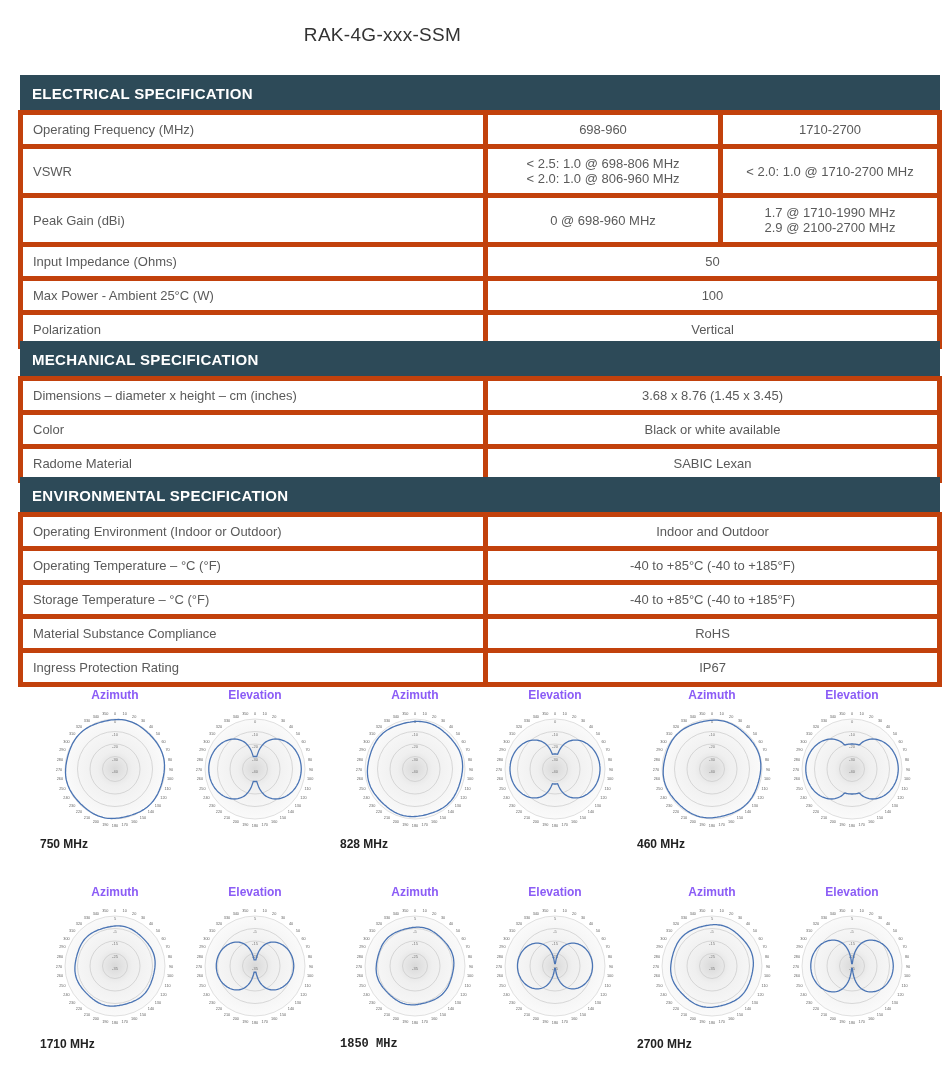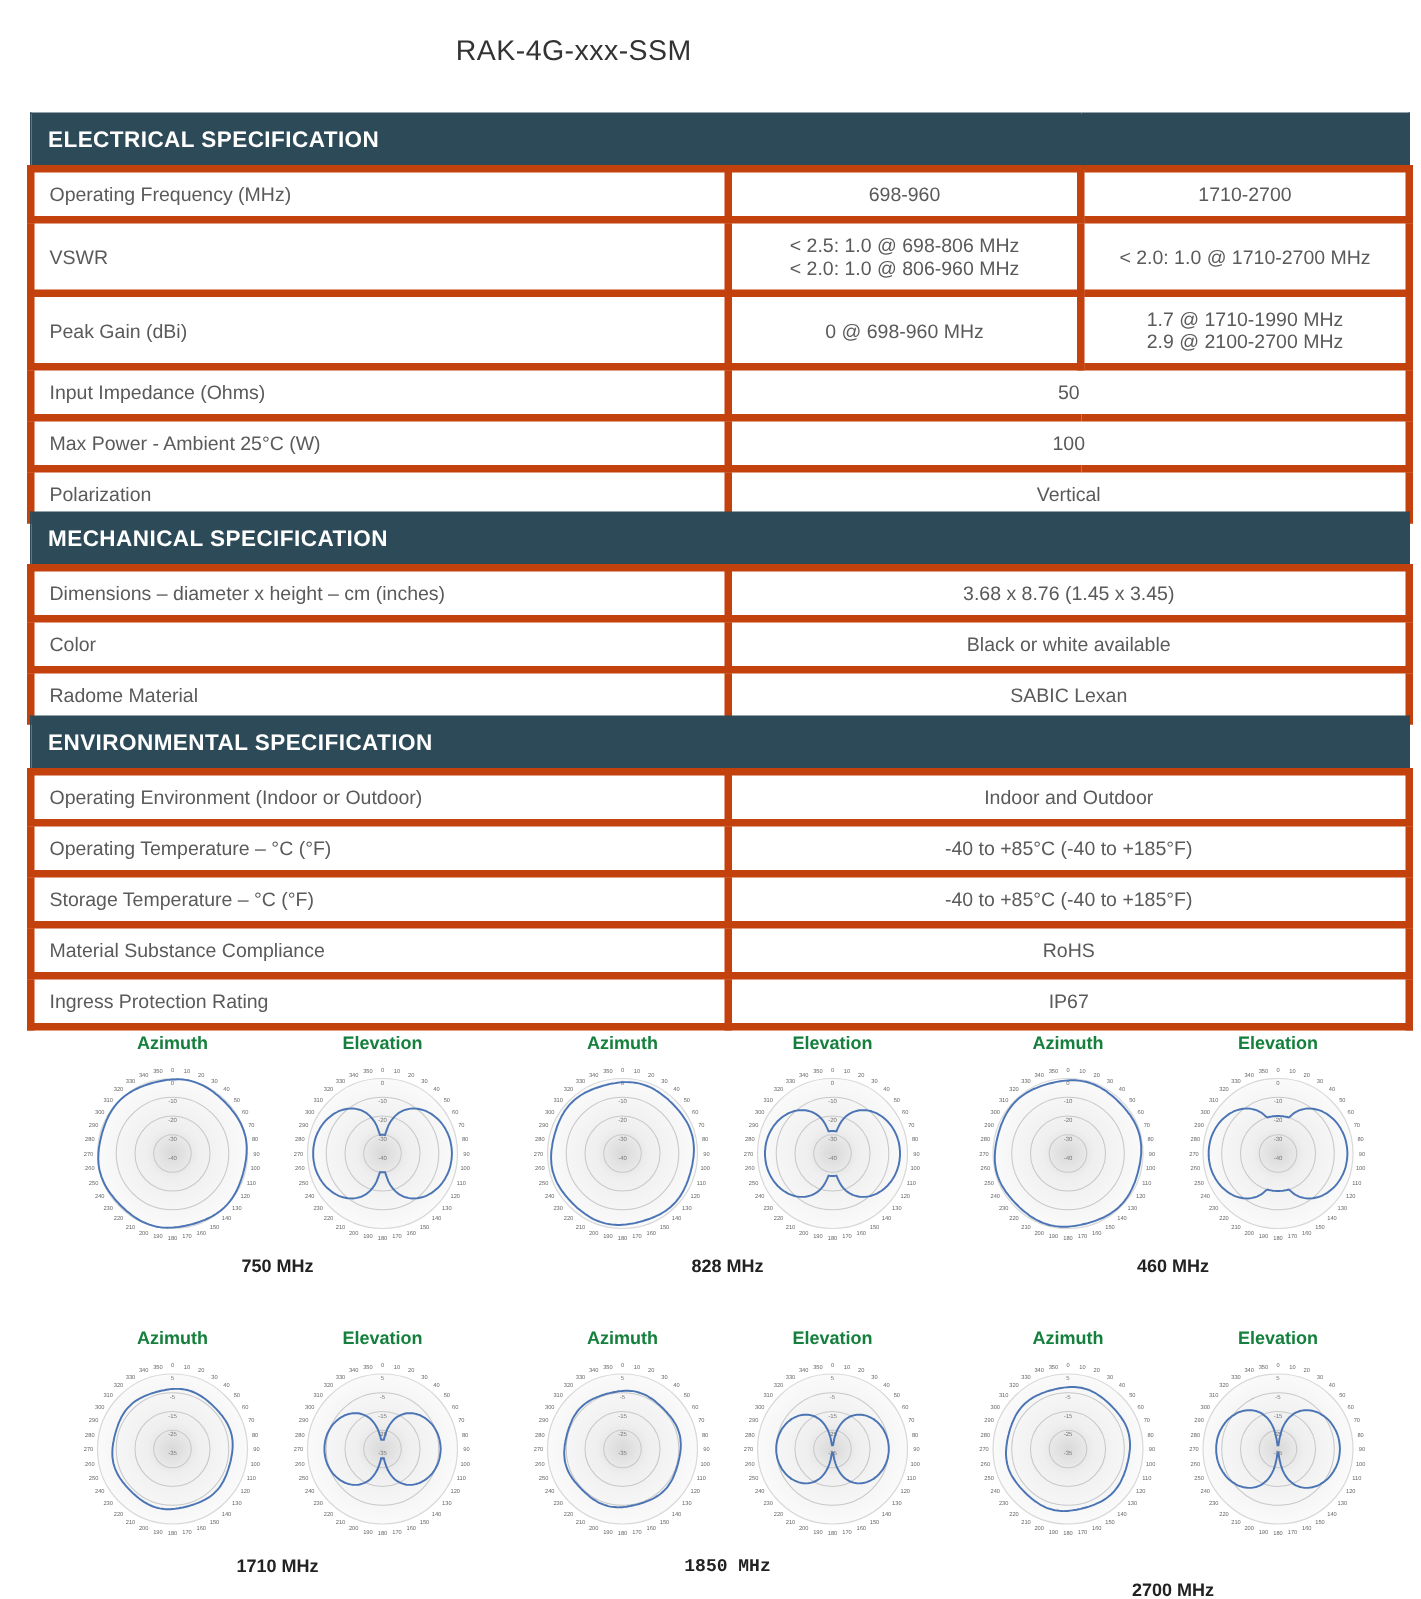--- a/index.html
+++ b/index.html
@@ -14,23 +14,23 @@
                   border:1px solid #2d4a58; }
   table.spec td { border:5px solid #c2410c; padding:0 10px; height:29px; line-height:15px; }
   table.spec td.lbl { width:440px; }
   table.spec td.val { text-align:center; }
   table.spec tr.tall td { height:44px; }
   #elec { top:75px; }
   #mech { top:341px; }
   #env  { top:477px; }
   .plots { position:absolute; left:0; top:680px; width:947px; }
   .grp { position:absolute; width:290px; height:185px; }
-  .grp .ptitle { position:absolute; top:8px; font-size:12px; font-weight:bold; color:#15803d;
+  .grp .ptitle { position:absolute; top:8px; font-size:12px; font-weight:bold; color:#8b5cf6;
                  width:120px; text-align:center; }
-  .grp .freq { position:absolute; width:290px; text-align:center; font-size:12px;
+  .grp .freq { position:absolute; width:290px; font-size:12px;
                font-weight:bold; color:#222; }
   .grp svg { position:absolute; top:30px; }
 </style>
 </head>
 <body>
 
 <div class="title">RAK-4G-xxx-SSM</div>
 
 <table class="spec" id="elec">
   <tbody>
@@ -797,15 +797,15 @@
         <text x="9.9" y="50.8" font-size="3.8" text-anchor="middle" fill="#666">280</text>
         <text x="12.4" y="41.3" font-size="3.8" text-anchor="middle" fill="#666">290</text>
         <text x="16.5" y="32.5" font-size="3.8" text-anchor="middle" fill="#666">300</text>
         <text x="22.1" y="24.5" font-size="3.8" text-anchor="middle" fill="#666">310</text>
         <text x="29.0" y="17.6" font-size="3.8" text-anchor="middle" fill="#666">320</text>
         <text x="37.0" y="12.0" font-size="3.8" text-anchor="middle" fill="#666">330</text>
         <text x="45.8" y="7.9" font-size="3.8" text-anchor="middle" fill="#666">340</text>
         <text x="55.3" y="5.4" font-size="3.8" text-anchor="middle" fill="#666">350</text>
         <polyline points="65.0,56.5 65.1,56.5 65.2,56.5 65.3,56.5 66.0,52.1 66.9,48.3 67.9,45.3 69.0,42.9 70.2,40.9 71.4,39.2 72.7,37.8 74.1,36.6 75.4,35.6 76.8,34.8 78.2,34.2 79.6,33.7 81.0,33.4 82.4,33.2 83.8,33.1 85.2,33.1 86.6,33.3 87.9,33.5 89.3,33.9 90.6,34.3 91.8,34.8 93.1,35.5 94.2,36.2 95.4,36.9 96.5,37.8 97.6,38.7 98.6,39.6 99.5,40.6 100.4,41.7 101.2,42.9 102.0,44.0 102.7,45.3 103.4,46.5 104.0,47.8 104.5,49.1 105.0,50.5 105.4,51.9 105.7,53.3 105.9,54.7 106.1,56.1 106.2,57.6 106.3,59.0 106.2,60.4 106.1,61.9 105.9,63.3 105.7,64.7 105.4,66.1 105.0,67.5 104.5,68.9 104.0,70.2 103.4,71.5 102.7,72.7 102.0,74.0 101.2,75.1 100.4,76.3 99.5,77.4 98.6,78.4 97.6,79.3 96.5,80.2 95.4,81.1 94.2,81.8 93.1,82.5 91.8,83.2 90.6,83.7 89.3,84.1 87.9,84.5 86.6,84.7 85.2,84.9 83.8,84.9 82.4,84.8 81.0,84.6 79.6,84.3 78.2,83.8 76.8,83.2 75.4,82.4 74.1,81.4 72.7,80.2 71.4,78.8 70.2,77.1 69.0,75.1 67.9,72.7 66.9,69.7 66.0,65.9 65.3,61.5 65.2,61.5 65.1,61.5 65.0,61.5 64.9,61.5 64.8,61.5 64.7,61.5 64.0,65.9 63.1,69.7 62.1,72.7 61.0,75.1 59.8,77.1 58.6,78.8 57.3,80.2 55.9,81.4 54.6,82.4 53.2,83.2 51.8,83.8 50.4,84.3 49.0,84.6 47.6,84.8 46.2,84.9 44.8,84.9 43.4,84.7 42.1,84.5 40.7,84.1 39.4,83.7 38.2,83.2 36.9,82.5 35.8,81.8 34.6,81.1 33.5,80.2 32.4,79.3 31.4,78.4 30.5,77.4 29.6,76.3 28.8,75.1 28.0,74.0 27.3,72.7 26.6,71.5 26.0,70.2 25.5,68.9 25.0,67.5 24.6,66.1 24.3,64.7 24.1,63.3 23.9,61.9 23.8,60.4 23.8,59.0 23.8,57.6 23.9,56.1 24.1,54.7 24.3,53.3 24.6,51.9 25.0,50.5 25.5,49.1 26.0,47.8 26.6,46.5 27.3,45.3 28.0,44.0 28.8,42.9 29.6,41.7 30.5,40.6 31.4,39.6 32.4,38.7 33.5,37.8 34.6,36.9 35.8,36.2 36.9,35.5 38.2,34.8 39.4,34.3 40.7,33.9 42.1,33.5 43.4,33.3 44.8,33.1 46.2,33.1 47.6,33.2 49.0,33.4 50.4,33.7 51.8,34.2 53.2,34.8 54.6,35.6 55.9,36.6 57.3,37.8 58.6,39.2 59.8,40.9 61.0,42.9 62.1,45.3 63.1,48.3 64.0,52.1 64.7,56.5 64.8,56.5 64.9,56.5 65.0,56.5" fill="none" stroke="#4a74b4" stroke-width="1.3"></polyline>
       </svg>
-      <div class="freq" style="top: 160px; margin-top: 16px;">2700 MHz</div>
+      <div class="freq" style="top: 160px;">2700 MHz</div>
     </div>
   </div>
 
 </body></html>

